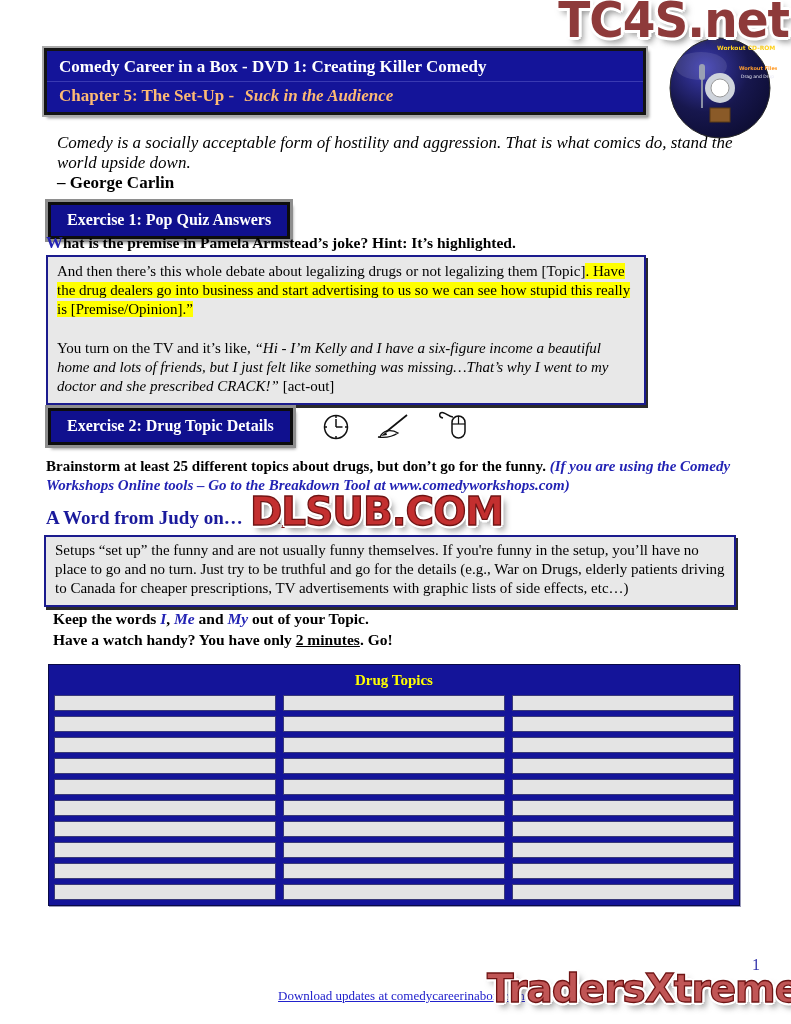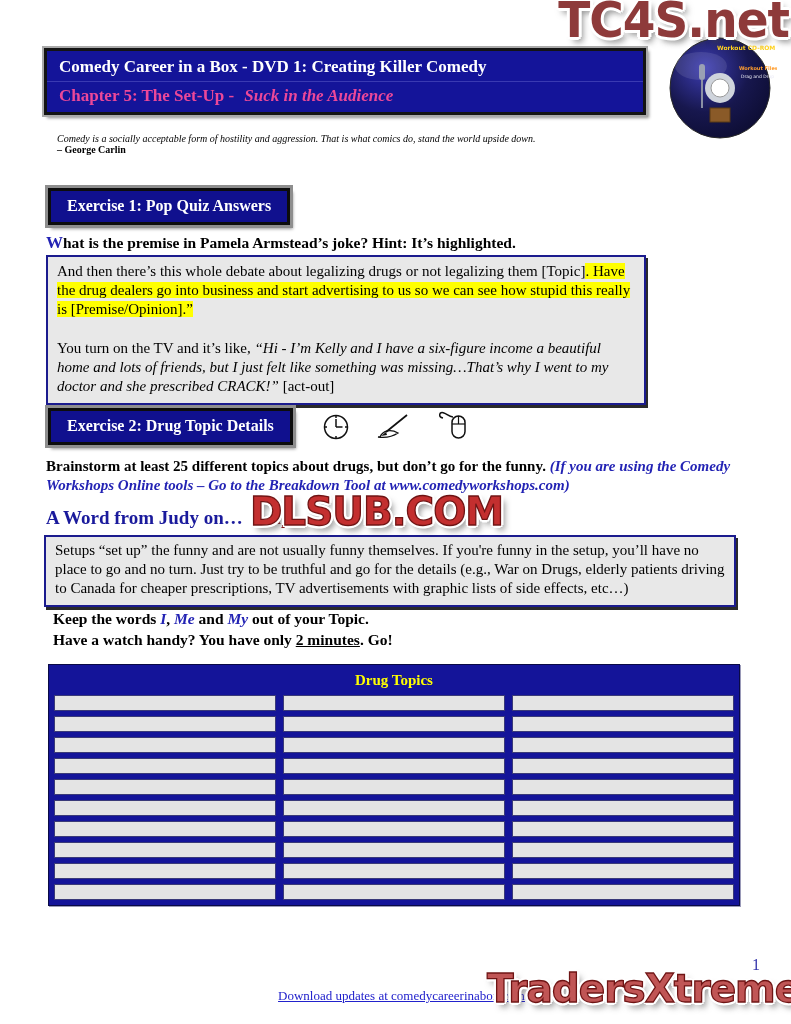--- a/index.html
+++ b/index.html
@@ -19,38 +19,38 @@
   .wm-dlsub { top:489px; left:250px; font-size:39px; color:#c32f2f; -webkit-text-stroke:1.3px #6e1414; }
   .wm-traders { top:966px; left:487px; font-size:39px; color:#c05555; -webkit-text-stroke:1.3px #6e1414; }
 
   
   .header-box {
     position:absolute; left:44px; top:48px; width:602px;
     background:#141499; border:3px solid #141414; box-shadow:0 0 0 2px #aaaaaa, 3px 3px 3px rgba(0,0,0,.45);
   }
   .header-row1 { padding:6px 10px 4px 12px; border-bottom:1px solid #3a3ab2;
     color:#ffffff; font-weight:bold; font-size:17px; }
-  .header-row2 { padding:4px 10px 6px 12px; color:#ec4899; font-weight:bold; font-size:17px; }
+  .header-row2 { padding:4px 10px 6px 12px; color:#fdba74; font-weight:bold; font-size:17px; }
   .header-row2 .it { font-style:italic; margin-left:6px; }
 
   
   .cd { position:absolute; left:663px; top:36px; z-index:5; }
 
   
-  .quote { position:absolute; left:57px; top:133px; width:700px; font-size:10px; }
+  .quote { position:absolute; left:57px; top:133px; width:700px; font-size:17px; }
   .quote .qt { font-style:italic; }
   .quote .attr { font-weight:bold; }
 
   
   .ex-box {
     display:inline-block; background:#10108e; color:#fff; font-weight:bold; font-size:16px;
     padding:6px 16px 7px 16px; border:3px solid #0d0d0d;
     outline:3px solid #8e8e8e; box-shadow:3px 4px 3px rgba(0,0,0,.4);
   }
-  .ex1-wrap { position:absolute; left:48px; top:188px; }
+  .ex1-wrap { position:absolute; left:48px; top:202px; }
   .ex2-wrap { position:absolute; left:48px; top:408px; display:flex; align-items:center; gap:14px; }
   .ex2-wrap .icons { display:flex; align-items:center; gap:24px; margin-left:14px; }
 
   
   .question { position:absolute; left:46px; top:233px; font-size:15.5px; font-weight:bold; }
   .question .w { color:#2323b4; font-size:17px; }
   .question .hint { }
 
   
   .panel {

